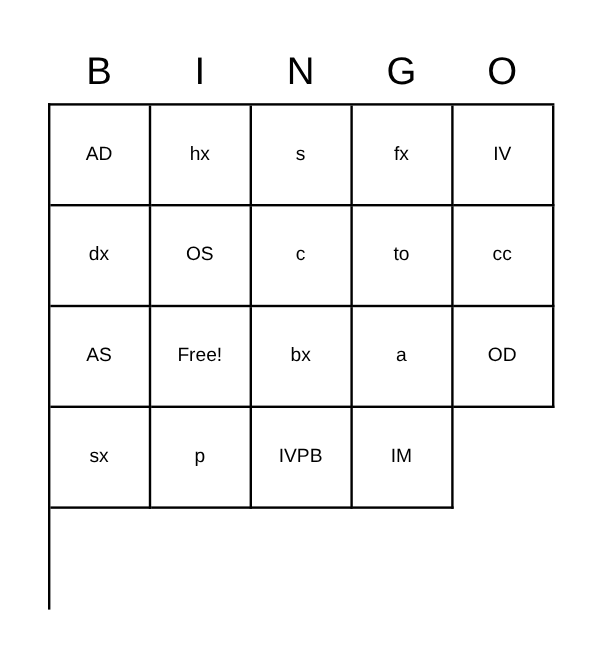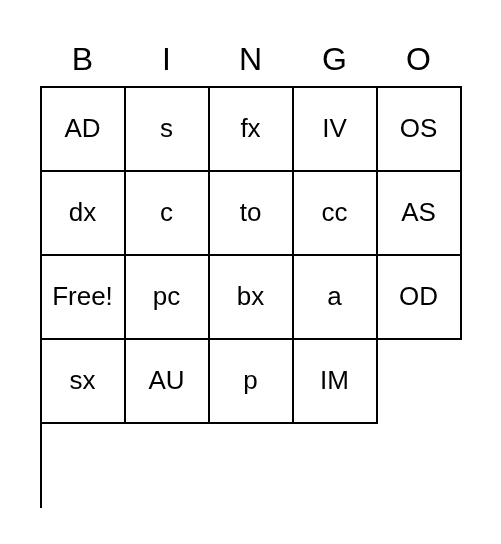--- a/index.html
+++ b/index.html
@@ -45,51 +45,51 @@
       border-top: 2px solid #000;
       border-left: 2px solid #000;
     }
 
     .bingo-cell {
       border-right: 2px solid #000;
       border-bottom: 2px solid #000;
       display: flex;
       align-items: center;
       justify-content: center;
-      font-size: 26px;
+      font-size: 16px;
       font-weight: normal;
     }
   </style>
 </head>
 <body>
 
 <div class="bingo-container">
   <div class="bingo-header">
 
   <div class="header-cell">B</div>
       <div class="header-cell">I</div>
       <div class="header-cell">N</div>
       <div class="header-cell">G</div>
       <div class="header-cell">O</div>
     </div>
   <div class="bingo-grid">
 
   <div class="bingo-cell">AD</div>
+      <div class="bingo-cell">hx</div>
       <div class="bingo-cell">s</div>
       <div class="bingo-cell">fx</div>
       <div class="bingo-cell">IV</div>
+      <div class="bingo-cell">dx</div>
       <div class="bingo-cell">OS</div>
-      <div class="bingo-cell">dx</div>
       <div class="bingo-cell">c</div>
       <div class="bingo-cell">to</div>
       <div class="bingo-cell">cc</div>
       <div class="bingo-cell">AS</div>
       <div class="bingo-cell">Free!</div>
-      <div class="bingo-cell">pc</div>
       <div class="bingo-cell">bx</div>
       <div class="bingo-cell">a</div>
       <div class="bingo-cell">OD</div>
       <div class="bingo-cell">sx</div>
-      <div class="bingo-cell">AU</div>
       <div class="bingo-cell">p</div>
+      <div class="bingo-cell">IVPB</div>
       <div class="bingo-cell">IM</div>
     </div>
 </div>
 
 </body></html>

